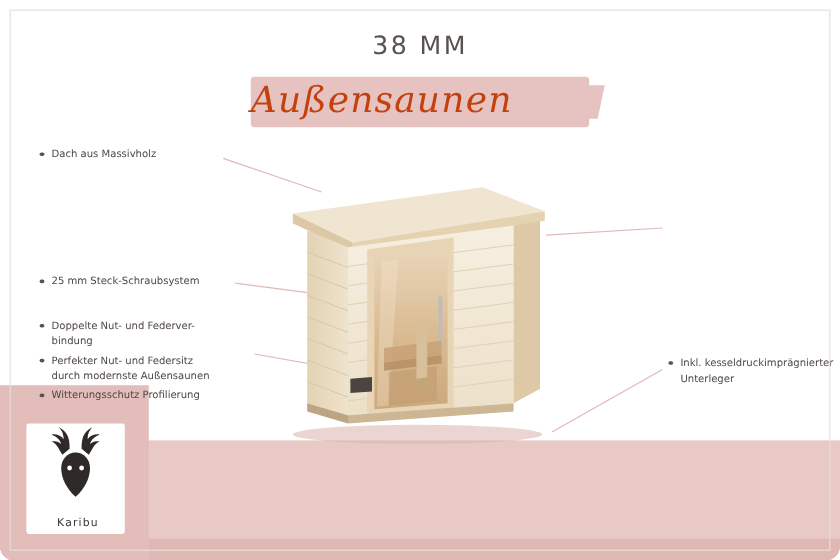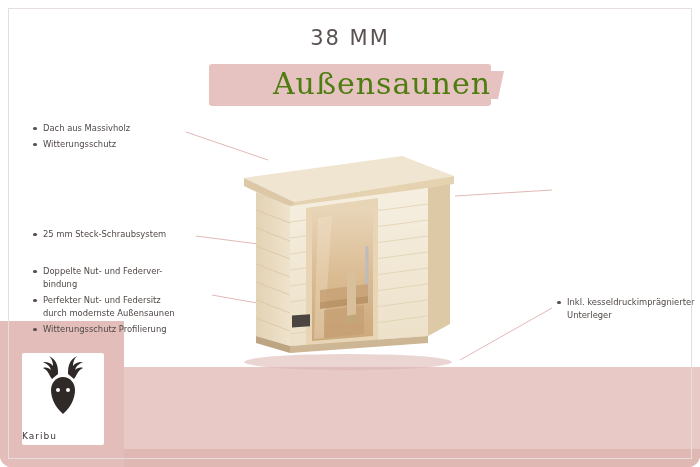--- a/index.html
+++ b/index.html
@@ -88,24 +88,25 @@
     width: 16px;
     height: 28px;
     background: #e6c3c0;
     transform: skewX(-12deg);
   }
   .headline-main {
     position: absolute;
     left: 209px;
     top: 66px;
     width: 282px;
-    text-align: right;
+    text-align: left;
     font-size: 30px;
-    color: #4d7c0f;
+    color: #c2410c;
     font-family: "DejaVu Serif", serif;
+    font-style: italic;
     letter-spacing: 1px;
   }
 
   
   .bullets {
     position: absolute;
     font-size: 8.4px;
     line-height: 13px;
     color: #4f4845;
   }
@@ -158,21 +159,21 @@
     width: 82px;
     height: 92px;
     background: #ffffff;
     border-radius: 2px;
   }
   .logo-text {
     position: absolute;
     left: 22px;
     bottom: 26px;
     width: 86px;
-    text-align: left;
+    text-align: center;
     font-size: 9px;
     letter-spacing: 1px;
     color: #3b3634;
     font-family: "DejaVu Sans", sans-serif;
   }
 </style>
 </head>
 <body>
 
 <div id="stage">
@@ -276,21 +277,20 @@
 
       <g>
         <polygon points="62,206 200,196 200,203 62,213" fill="#cdb693"></polygon>
         <polygon points="28,196 62,206 62,213 28,203" fill="#bda584"></polygon>
       </g>
     </svg>
   </div>
 
   <div class="bullets" id="blk-roof">
     <div class="row">Dach aus Massivholz</div>
-    <div class="row">Witterungsschutz</div>
   </div>
 
   <div class="bullets" id="blk-screw">
     <div class="row">25 mm Steck-Schraubsystem</div>
   </div>
 
   <div class="bullets" id="blk-groove">
     <div class="row">Doppelte Nut- und Federver-
 bindung</div>
     <div class="row">Perfekter Nut- und Federsitz

